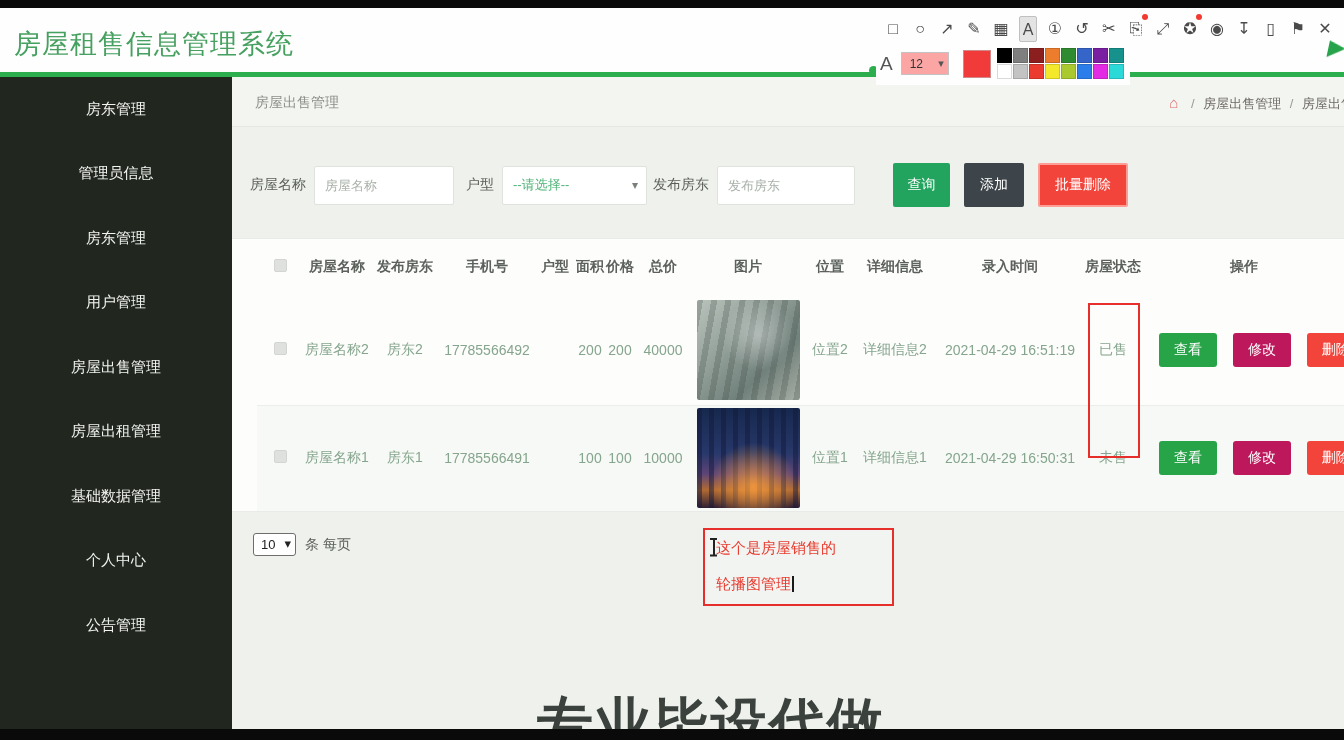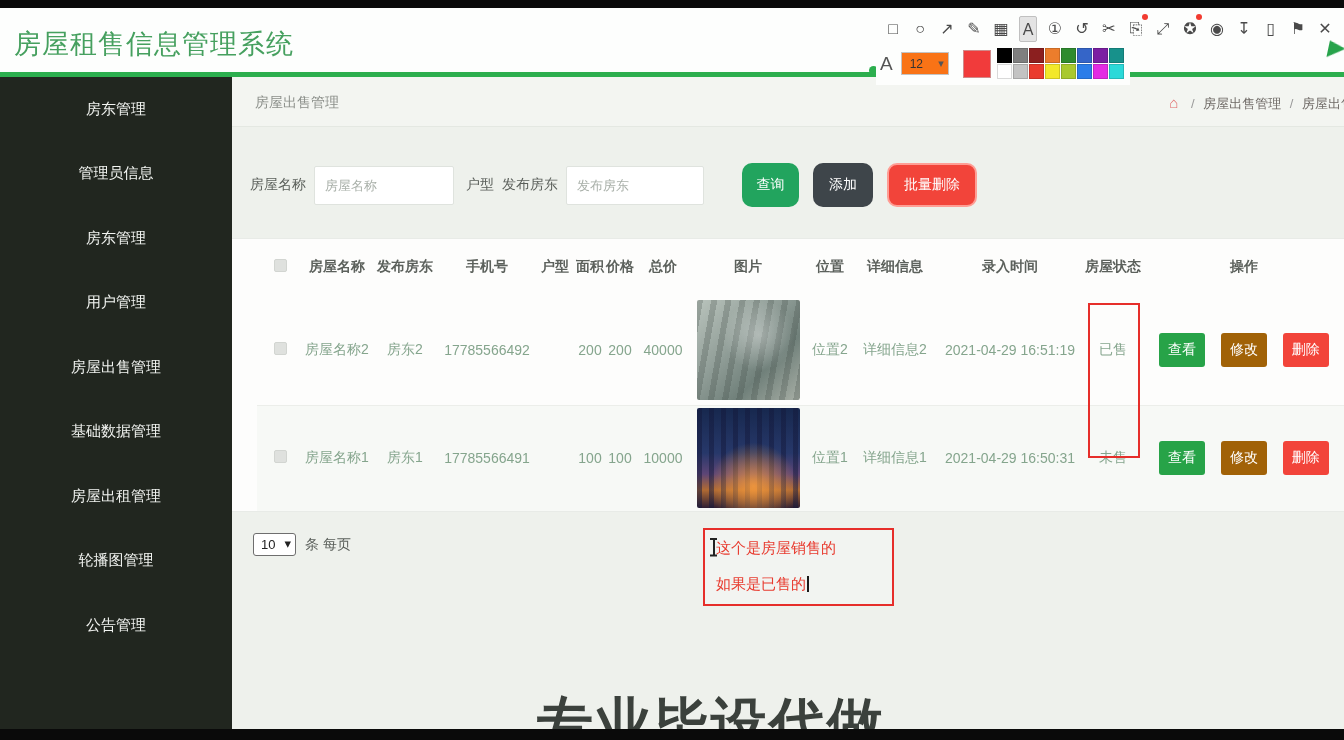--- a/index.html
+++ b/index.html
@@ -25,21 +25,21 @@
   .breadcrumb { position:absolute; right:-10px; top:17px; white-space:nowrap; font-size:13px; color:#6f6a66; }
   .breadcrumb .home-icon { color:#e06a6a; font-size:15px; margin-right:4px; }
   .breadcrumb .sep { color:#9a9a9a; margin:0 5px; }
 
   .filter-row { display:flex; align-items:center; margin:36px 0 0 18px; height:44px; }
   .f-label { font-size:14px; color:#5a5f5a; margin-right:8px; white-space:nowrap; }
   .f-input { width:140px; height:39px; background:#fff; border:1px solid #dfe3de; border-radius:2px; font-size:13px; color:#555; padding:0 10px; outline:none; }
   .f-input::placeholder { color:#a9b0a9; }
   .fake-select { width:145px; height:39px; background:#fff; border:1px solid #dfe3de; border-radius:2px; font-size:13px; color:#4db376; display:flex; align-items:center; padding:0 10px; position:relative; margin-right:6px; cursor:pointer; }
   .fake-select::after { content:"▾"; position:absolute; right:8px; color:#7a7f7a; font-size:12px; }
-  .btn { height:44px; border:none; border-radius:10px; color:#fff; font-size:14px; cursor:pointer; font-family:Liberation Sans, sans-serif; }
+  .btn { height:44px; border:none; border-radius:2px; color:#fff; font-size:14px; cursor:pointer; font-family:Liberation Sans, sans-serif; }
   .btn-query { width:57px; background:#22a45e; margin-left:38px; }
   .btn-add { width:60px; background:#3e454a; margin-left:14px; }
   .btn-batch { width:90px; background:#f2443a; border:2px solid #ff9d94; margin-left:14px; }
 
   .table-wrap { margin-top:31px; background:#fdfdfc; border-top:1px solid #e8ebe7; border-bottom:1px solid #e8ebe7; padding-left:25px; }
   table { border-collapse:collapse; table-layout:fixed; width:1090px; }
   col.c-cb{width:46px} col.c-name{width:68px} col.c-ll{width:68px} col.c-phone{width:96px}
   col.c-type{width:40px} col.c-area{width:30px} col.c-price{width:30px} col.c-total{width:56px}
   col.c-img{width:114px} col.c-loc{width:50px} col.c-det{width:80px} col.c-time{width:150px}
   col.c-st{width:56px} col.c-act{width:206px}
@@ -51,41 +51,41 @@
   .checkbox { width:13px; height:13px; background:#dfe1de; border:1px solid #d2d5d1; display:inline-block; border-radius:2px; cursor:pointer; }
   .house-img { width:103px; height:100px; border-radius:2px; display:inline-block; vertical-align:middle; }
   .img-day { background:
       radial-gradient(circle at 60% 35%, rgba(255,255,255,.35), rgba(255,255,255,0) 40%),
       repeating-linear-gradient(100deg, rgba(60,70,65,.25) 0 6px, rgba(0,0,0,0) 6px 14px),
       linear-gradient(135deg,#b9c3bc 0%,#93a09a 38%,#70807a 68%,#a8afa6 100%); }
   .img-night { background:
       radial-gradient(circle at 55% 78%, rgba(255,160,60,.8), rgba(255,120,40,0) 45%),
       repeating-linear-gradient(90deg, rgba(20,25,60,.5) 0 5px, rgba(0,0,0,0) 5px 12px),
       linear-gradient(180deg,#17284e 0%,#27386a 45%,#5d4576 66%,#b06a33 82%,#2e1f33 100%); }
-  .row-btn { width:46px; height:34px; border:none; border-radius:3px; color:#fff; font-size:14px; margin-right:12px; cursor:pointer; font-family:inherit; }
+  .row-btn { width:58px; height:34px; border:none; border-radius:3px; color:#fff; font-size:14px; margin-right:12px; cursor:pointer; font-family:inherit; }
   .row-btn.view { background:#27a348; }
-  .row-btn.edit { background:#a16207; }
+  .row-btn.edit { background:#be185d; }
   .row-btn.del  { background:#f2443a; margin-right:0; }
   .actions-cell { text-align:left; padding-left:18px; }
 
   .pagination { display:flex; align-items:center; margin:21px 0 0 21px; }
   .page-select { width:43px; height:23px; border:1px solid #6e6e6e; border-radius:3px; background:#fff; font-size:13px; color:#222; display:flex; align-items:center; padding-left:7px; position:relative; cursor:pointer; }
   .page-select::after { content:"▾"; position:absolute; right:4px; top:2px; color:#222; font-size:13px; font-weight:bold; }
   .per-page { font-size:14px; color:#5a5f5a; margin-left:9px; }
 
   .watermark { position:absolute; left:537px; top:687px; font-size:56px; font-weight:bold; color:#3b413c; letter-spacing:2px; z-index:5; white-space:nowrap; }
 
   
   .anno-toolbar-r1 { position:absolute; left:884px; top:16px; display:flex; gap:9px; z-index:20; }
   .tool { width:18px; height:26px; line-height:26px; text-align:center; font-size:16px; color:#4a4a4a; position:relative; cursor:pointer; }
   .tool.selected { background:#e4e4e4; border:1px solid #c0c0c0; border-radius:2px; }
   .tool.dot::after { content:""; position:absolute; width:6px; height:6px; border-radius:50%; background:#f23b30; top:-2px; right:-3px; }
   .anno-toolbar-r2 { position:absolute; left:876px; top:46px; display:flex; align-items:center; background:#fdfefd; padding:2px 6px 6px 4px; z-index:20; }
   .font-a { font-size:19px; color:#555; margin-right:8px; cursor:pointer; }
-  .size-select { width:48px; height:23px; border:1px solid #c3c3c3; background:#f97316; font-size:12px; color:#333; display:flex; align-items:center; padding-left:8px; position:relative; cursor:pointer; }
+  .size-select { width:48px; height:23px; border:1px solid #c3c3c3; background:#fca5a5; font-size:12px; color:#333; display:flex; align-items:center; padding-left:8px; position:relative; cursor:pointer; }
   .size-select::after { content:"▾"; position:absolute; right:4px; color:#555; font-size:11px; }
   .cur-color { width:28px; height:28px; border:1px solid #d08a8a; margin-left:14px; cursor:pointer; }
   .palette { display:grid; grid-template-columns:repeat(8,15px); grid-auto-rows:15px; gap:1px; margin-left:6px; }
   .swatch { width:15px; height:15px; border:1px solid rgba(0,0,0,.15); cursor:pointer; }
 
   .status-anno-box { position:absolute; left:1088px; top:303px; width:52px; height:155px; border:2px solid #e62e2a; z-index:15; }
   .note-box { position:absolute; left:703px; top:528px; width:191px; height:78px; border:2px solid #e62e2a; background:rgba(255,255,255,.25); z-index:15; font-size:15px; color:#e83a2e; }
   .note-line { position:absolute; left:11px; white-space:nowrap; }
   .note-line.l1 { top:9px; }
   .note-line.l2 { top:45px; }
@@ -117,27 +117,27 @@
   <div class="side-item">
       <span>房东管理</span>
     </div>
   <div class="side-item">
       <span>用户管理</span>
     </div>
   <div class="side-item">
       <span>房屋出售管理</span>
     </div>
   <div class="side-item">
+      <span>房屋出租管理</span>
+    </div>
+  <div class="side-item">
       <span>基础数据管理</span>
     </div>
   <div class="side-item">
-      <span>房屋出租管理</span>
-    </div>
-  <div class="side-item">
-      <span>轮播图管理</span>
+      <span>个人中心</span>
     </div>
   <div class="side-item">
       <span>公告管理</span>
     </div>
 </div>
 
 <div class="main">
   <div class="page-title-bar">
     <div class="page-title">房屋出售管理</div>
     <div class="breadcrumb">
@@ -146,20 +146,23 @@
       <span>房屋出售管理</span>
       <span class="sep">/</span>
       <span>房屋出售</span>
     </div>
   </div>
 
   <div class="filter-row">
     <span class="f-label">房屋名称</span>
     <input class="f-input" placeholder="房屋名称" style="">
     <span class="f-label" style="margin-left:12px">户型</span>
+    <div class="fake-select">
+      <span>--请选择--</span>
+    </div>
     <span class="f-label">发布房东</span>
     <input class="f-input" style="width: 138px;" placeholder="发布房东">
     <button class="btn btn-query">查询</button>
     <button class="btn btn-add">添加</button>
     <button class="btn btn-batch">批量删除</button>
   </div>
 
   <div class="table-wrap">
     <table>
       <colgroup>
@@ -293,18 +296,18 @@
     <div class="swatch" style="background-color: rgb(227, 43, 227);"></div>
     <div class="swatch" style="background-color: rgb(43, 217, 217);"></div>
   </div>
 </div>
 
 <div class="status-anno-box"></div>
 
 <div class="note-box">
   <div class="ibeam"></div>
   <div class="note-line l1">这个是房屋销售的</div>
-  <div class="note-line l2"><span>如果是已售的</span><span class="caret"></span></div>
+  <div class="note-line l2"><span>轮播图管理</span><span class="caret"></span></div>
 </div>
 
 <div class="screen-cursor"></div>
 
 <div class="strip bottom"></div>
 
 </body></html>

